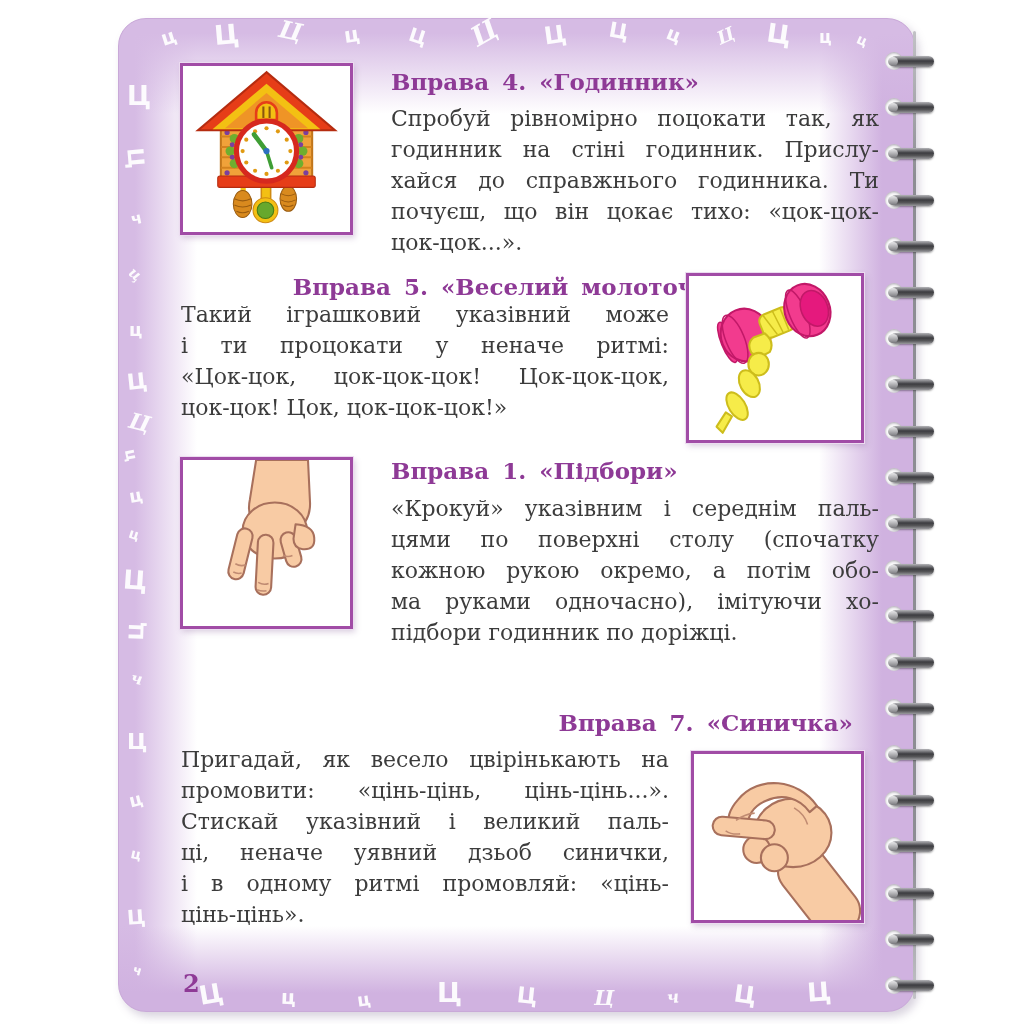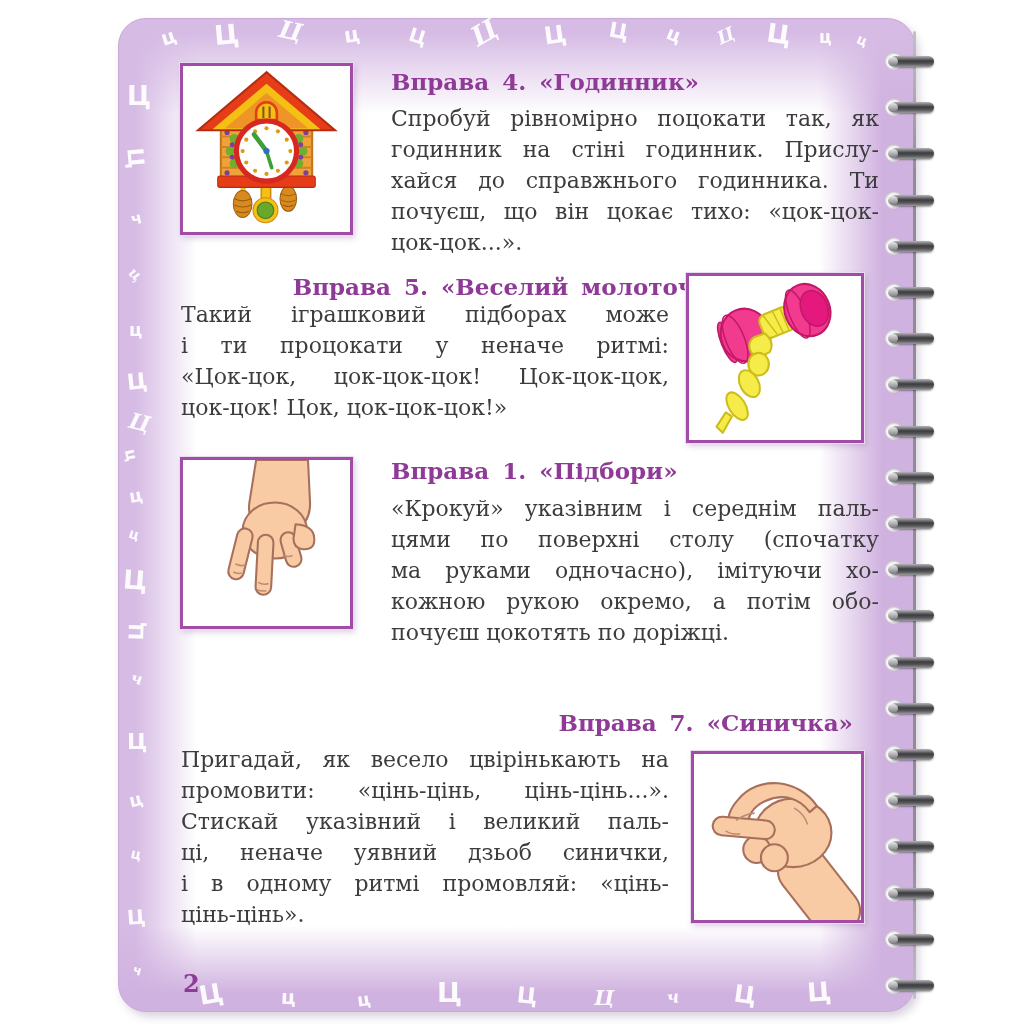--- a/index.html
+++ b/index.html
@@ -125,21 +125,21 @@
     <div class="bodyblock body-ex4">
         <div class="body-line">Спробуй рівномірно поцокати так, як</div>
         <div class="body-line">годинник на стіні годинник. Прислу-</div>
         <div class="body-line">хайся до справжнього годинника. Ти</div>
         <div class="body-line">почуєш, що він цокає тихо: «цок-цок-</div>
         <div class="body-line last">цок-цок...».</div>
       </div>
 
     <div class="ex-heading head-ex5">Вправа 5. «Веселий молоточок»</div>
     <div class="bodyblock body-ex5">
-        <div class="body-line">Такий іграшковий підборах може</div>
+        <div class="body-line">Такий іграшковий указівний може</div>
         <div class="body-line">і ти процокати у неначе ритмі:</div>
         <div class="body-line">«Цок-цок, цок-цок-цок! Цок-цок-цок,</div>
         <div class="body-line last">цок-цок! Цок, цок-цок-цок!»</div>
       </div>
     <div class="imgbox box-ex5">
       <svg viewBox="0 0 160 160">
         <g transform="rotate(-22 80 46)">
           <ellipse cx="30" cy="46" rx="6" ry="21" fill="#f23b8e" stroke="#c21868" stroke-width="1.5"></ellipse>
           <ellipse cx="49" cy="46" rx="24" ry="26" fill="#f23b8e" stroke="#c21868" stroke-width="2"></ellipse>
           <ellipse cx="38" cy="46" rx="9" ry="25" fill="none" stroke="#c21868" stroke-width="1.5"></ellipse>
@@ -173,23 +173,23 @@
           <path d="M50,100 q5,3 10,1 M48,108 q4,2 8,1"></path>
           <path d="M72,118 q5,3 10,1 M71,125 q4,2 9,1"></path>
           <path d="M96,92 q5,2 9,0"></path>
         </g>
       </svg>
     </div>
     <div class="ex-heading head-ex6">Вправа 1. «Підбори»</div>
     <div class="bodyblock body-ex6">
         <div class="body-line">«Крокуй» указівним і середнім паль-</div>
         <div class="body-line">цями по поверхні столу (спочатку</div>
+        <div class="body-line">кожною рукою окремо, а потім обо-</div>
         <div class="body-line">ма руками одночасно), імітуючи хо-</div>
-        <div class="body-line">кожною рукою окремо, а потім обо-</div>
-        <div class="body-line last">почуєш цокотять по доріжці.</div>
+        <div class="body-line last">підбори годинник по доріжці.</div>
       </div>
 
     <div class="ex-heading head-ex7">Вправа 7. «Синичка»</div>
     <div class="bodyblock body-ex7">
         <div class="body-line">Пригадай, як весело цвірінькають на</div>
         <div class="body-line">промовити: «цінь-цінь, цінь-цінь...».</div>
         <div class="body-line">Стискай указівний і великий паль-</div>
         <div class="body-line">ці, неначе уявний дзьоб синички,</div>
         <div class="body-line">і в одному ритмі промовляй: «цінь-</div>
         <div class="body-line last">цінь-цінь».</div>

